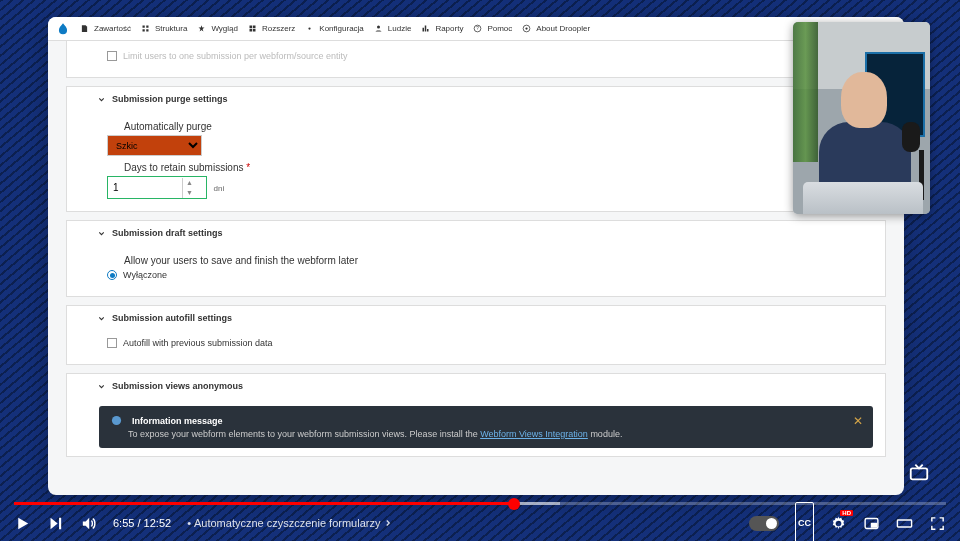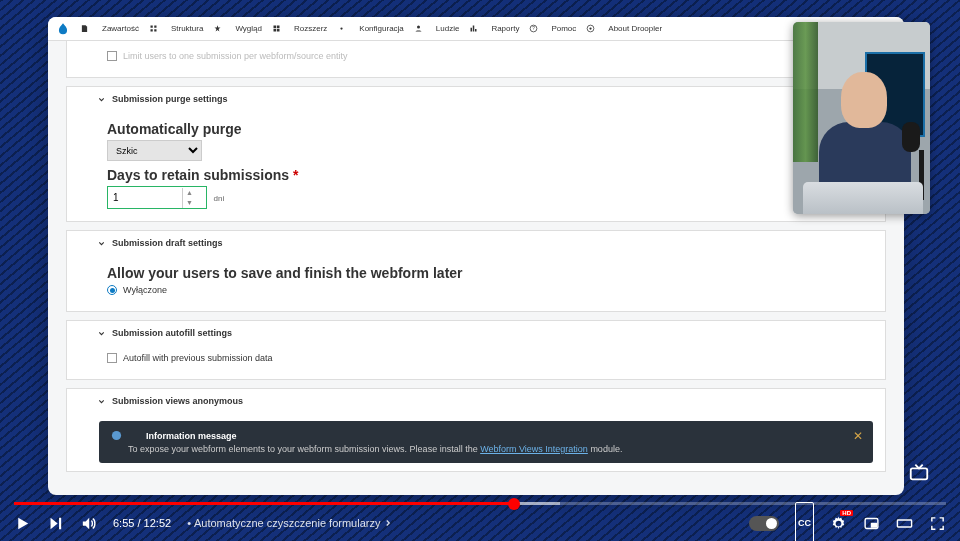--- a/index.html
+++ b/index.html
@@ -1,40 +1,40 @@
 <!DOCTYPE html>
 <html><head>
 <meta charset="utf-8">
 <style>
 * { margin: 0; padding: 0; box-sizing: border-box; }
 body { font-family: Arial, sans-serif; background: #0a1a3a; position: relative; width: 960px; height: 541px; overflow: hidden; }
 .bg-waves { position: absolute; inset: 0; background: repeating-linear-gradient(140deg, #0c2050 0px, #0c2050 2px, #14307a 2px, #14307a 7px); }
 .app-window { position: absolute; top: 17px; left: 48px; right: 56px; bottom: 46px; background: #f5f6f7; border-radius: 8px; overflow: hidden; box-shadow: 0 4px 20px rgba(0,0,0,0.3); }
 .toolbar { display: flex; align-items: center; height: 24px; background: #fff; border-bottom: 1px solid #ddd; padding: 0 8px; gap: 10px; font-size: 8px; color: #333; }
 .toolbar-logo { width: 14px; height: 14px; color: #0e7bc4; }
-.toolbar-item { display: flex; align-items: center; gap: 13px; cursor: pointer; }
+.toolbar-item { display: flex; align-items: center; gap: 5px; cursor: pointer; }
 .toolbar-item svg { width: 9px; height: 9px; }
 .content { padding: 0 18px 18px; height: calc(100% - 24px); overflow: hidden; }
 .panel { background: #fff; border: 1px solid #ddd; margin-top: 8px; padding-left: 20px; }
 .panel-head { display: flex; align-items: center; padding: 7px 10px; font-size: 9px; font-weight: bold; color: #333; gap: 6px; }
 .panel-body { padding: 4px 12px 12px 20px; font-size: 9px; color: #333; }
-.small-label { font-size: 14px; font-weight: bold; margin: 6px 0 3px; }
+.small-label { font-size: 10px; font-weight: normal; margin: 6px 17px 3px; }
 .req { color: #c00; }
-select.field { border: 1px solid #ccc; height: 21px; width: 95px; font-size: 9px; padding: 0 4px; background: #e5e5e5; }
+select.field { border: 1px solid #ccc; height: 21px; width: 95px; font-size: 9px; padding: 0 4px; background: #c2410c; }
 .num-field { display: inline-flex; align-items: center; border: 1.5px solid #28b565; height: 23px; width: 100px; background: #fff; }
 .num-field input { border: none; outline: none; font-size: 10px; width: 74px; padding: 0 5px; }
 .spinner { width: 14px; text-align: center; border-left: 1px solid #ccc; font-size: 7px; color: #888; line-height: 10px; }
 .suffix { font-size: 8px; color: #666; margin-left: 4px; }
 .radio-row, .check-row { display: flex; align-items: center; gap: 6px; font-size: 9px; margin: 4px 0; }
 .radio { width: 10px; height: 10px; border: 1px solid #888; border-radius: 50%; display: inline-flex; align-items: center; justify-content: center; }
 .radio.on { border-color: #0e7bc4; }
 .radio.on::after { content: ""; width: 5px; height: 5px; background: #0e7bc4; border-radius: 50%; }
 .checkbox { width: 10px; height: 10px; border: 1px solid #999; background: #fff; }
 .info-box { background: #2a323b; margin: 8px 12px; border-radius: 3px; padding: 9px 12px; color: #ccc; font-size: 9px; position: relative; }
-.info-box .title { color: #fff; font-weight: bold; margin-bottom: 3px; display: flex; align-items: center; gap: 24px; }
+.info-box .title { color: #fff; font-weight: bold; margin-bottom: 3px; display: flex; align-items: center; gap: 10px; }
 .info-box a { color: #6cb2e8; text-decoration: underline; }
 .info-close { position: absolute; top: 8px; right: 10px; color: #d4a548; font-size: 12px; cursor: pointer; }
 .chevron { width: 9px; height: 9px; }
 
 .webcam { position: absolute; top: 22px; right: 30px; width: 137px; height: 192px; background: linear-gradient(#bfc4c8, #9aa6ae); border-radius: 5px; box-shadow: 0 2px 10px rgba(0,0,0,0.4); overflow: hidden; }
 .wc-back { position: absolute; inset: 0; background: linear-gradient(#c7ccce 35%, #9da6ac 35%); }
 .wc-plant { position: absolute; left: 0; top: 0; width: 25px; height: 140px; background: linear-gradient(90deg, #3a6b2f, #5a9240, #2e5624); opacity: 0.85; }
 .wc-screen { position: absolute; top: 30px; right: 5px; width: 60px; height: 85px; border: 2px solid #1b6fa8; background: #06233a; }
 .wc-head { position: absolute; top: 50px; left: 48px; width: 46px; height: 56px; background: #e1b89a; border-radius: 45% 45% 40% 40%; }
 .wc-body { position: absolute; top: 100px; left: 26px; width: 92px; height: 70px; background: #2a3a5b; border-radius: 30px 30px 0 0; }

